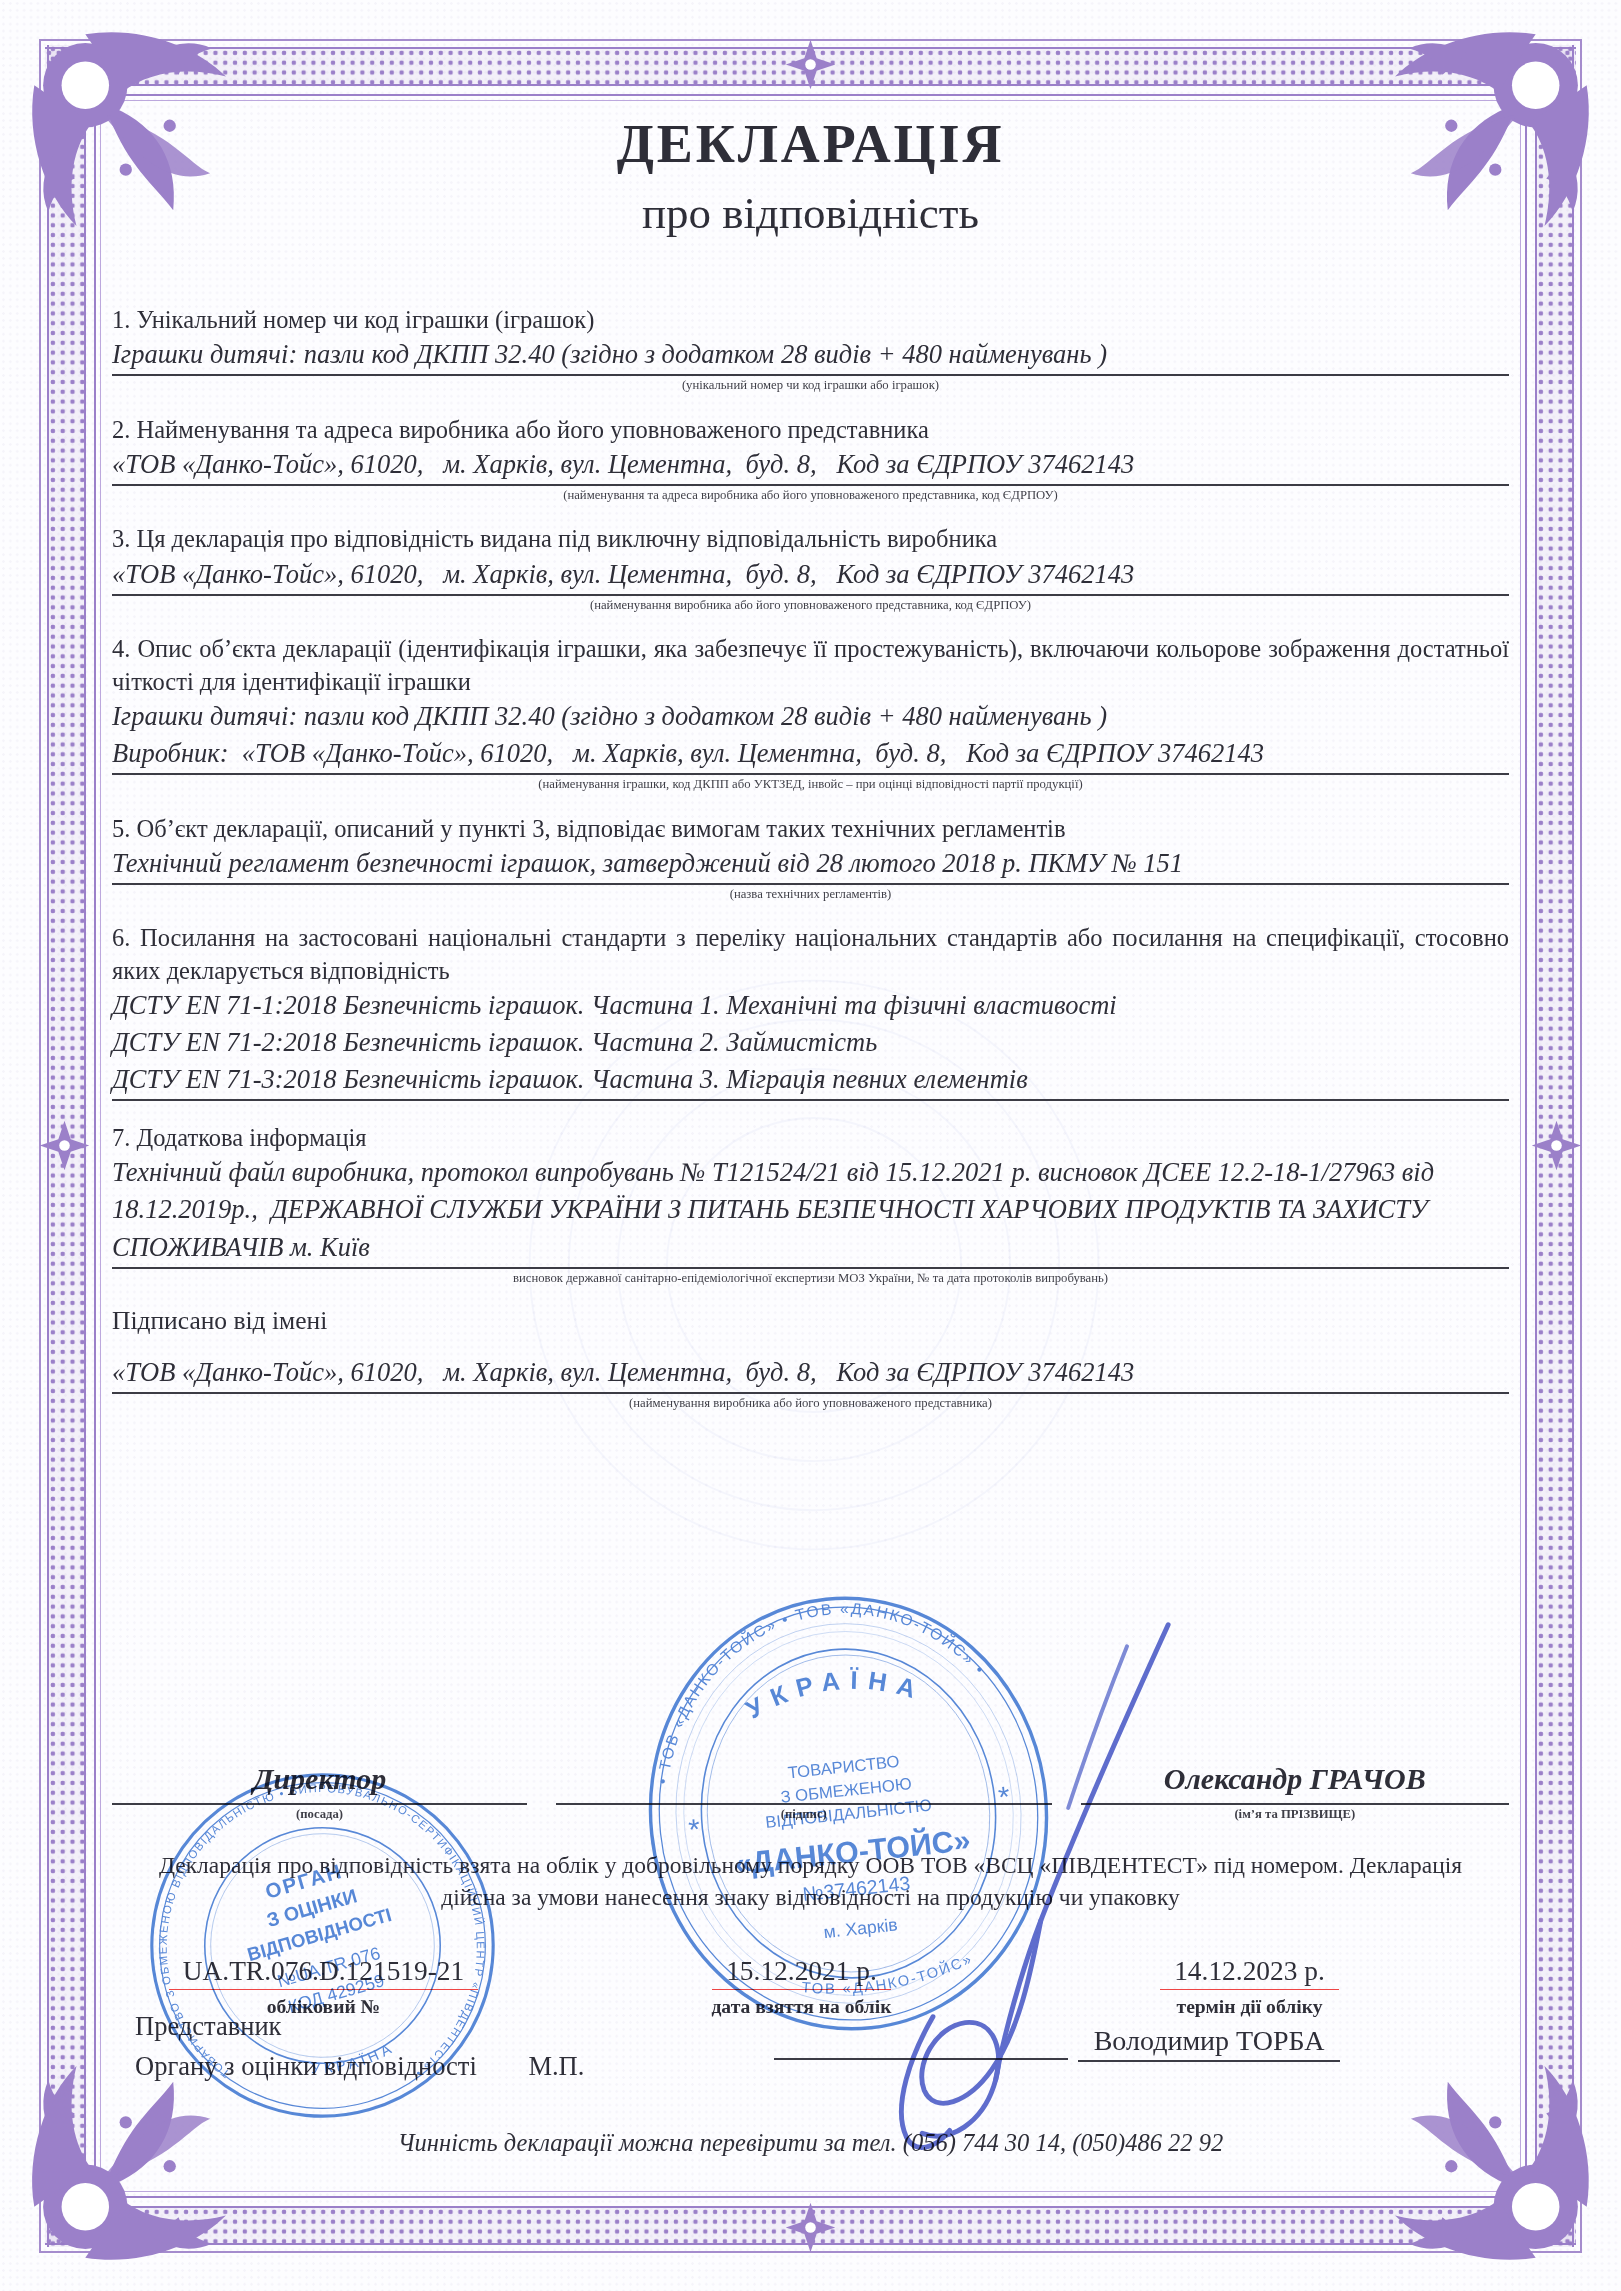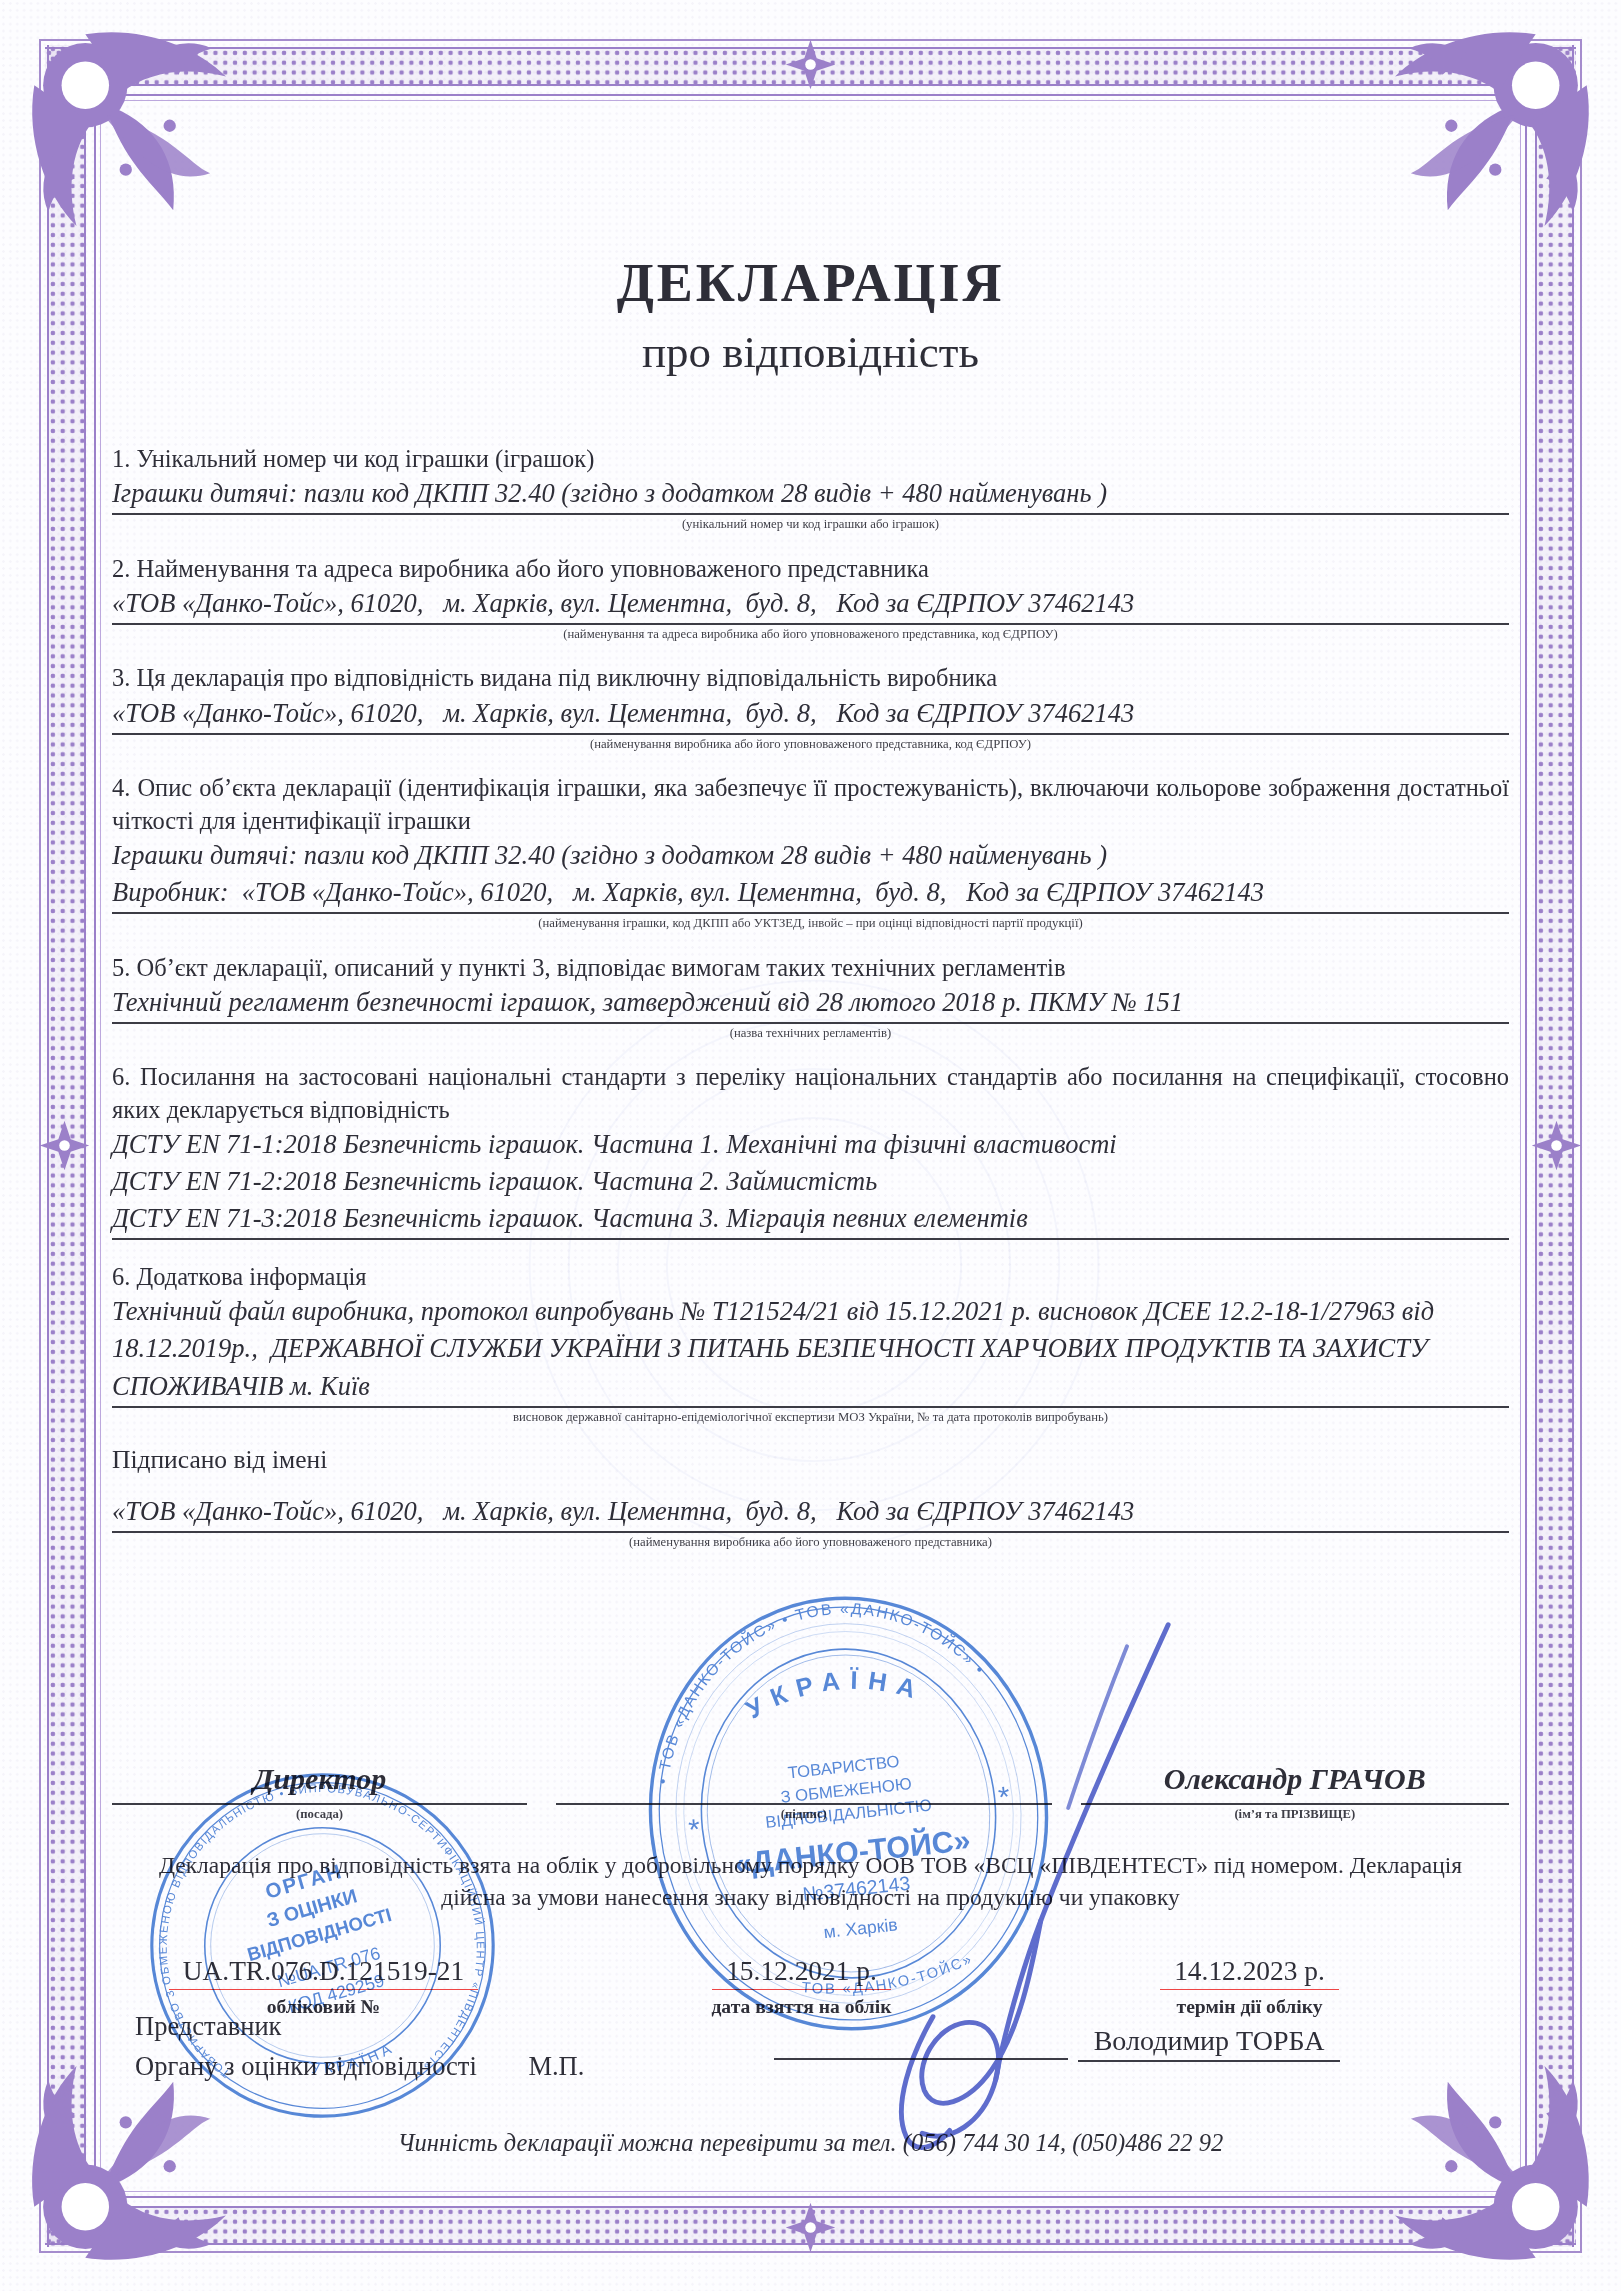--- a/index.html
+++ b/index.html
@@ -26,21 +26,21 @@
   .corner.tl{left:21.6px;top:21.6px;}
   .corner.tr{right:21.6px;top:21.6px;transform:scaleX(-1);}
   .corner.bl{left:21.6px;bottom:21.6px;transform:scaleY(-1);}
   .corner.br{right:21.6px;bottom:21.6px;transform:scale(-1,-1);}
   .edge-orn{position:absolute;width:53px;height:53px;}
   .eo-left{left:38px;top:1119px;} .eo-right{right:38px;top:1119px;}
   .eo-top{left:784px;top:38px;} .eo-bottom{left:784px;bottom:38px;}
   .watermark{position:absolute;left:510px;top:961px;opacity:.06;}
   
   .content{position:absolute;left:112px;right:112px;top:116px;}
-  .title1{font-size:54px;font-weight:bold;text-align:center;letter-spacing:2.9px;margin-top:139px;line-height:1.05;}
+  .title1{font-size:54px;font-weight:bold;text-align:center;letter-spacing:2.9px;line-height:1.05;}
   .title2{font-size:45px;text-align:center;margin:14px 0 65px 0;}
   .sec{margin-bottom:20.6px;}
   .sec-h{font-weight:normal;font-size:24.5px;line-height:1.32;}
   .just{text-align:justify;}
   .val{font-style:italic;font-size:26.5px;line-height:1.4;white-space:pre-wrap;}
   .rule{border-bottom:2.5px solid #3c3c45;padding-bottom:1px;}
   .cap{font-size:12.7px;text-align:center;color:#3f3f48;padding-top:2.9px;line-height:1.1;}
   .signed-label{font-size:25.5px;margin-bottom:18px;}
   
   .sigrow{position:absolute;left:112px;right:112px;top:1762px;display:flex;}
@@ -188,21 +188,21 @@
     <div class="sec">
       <div class="sec-h just">6. Посилання на застосовані національні стандарти з переліку національних стандартів або посилання на специфікації, стосовно яких декларується відповідність</div>
       <div class="val">ДСТУ EN 71-1:2018 Безпечність іграшок. Частина 1. Механічні та фізичні властивості</div>
       <div class="val">ДСТУ EN 71-2:2018 Безпечність іграшок. Частина 2. Займистість</div>
       <div class="rule">
           <div class="val">ДСТУ EN 71-3:2018 Безпечність іграшок. Частина 3. Міграція певних елементів</div>
         </div>
     </div>
 
     <div class="sec">
-      <div class="sec-h">6. Додаткова інформація</div>
+      <div class="sec-h">7. Додаткова інформація</div>
       <div class="rule">
           <div class="val">Технічний файл виробника, протокол випробувань № Т121524/21 від 15.12.2021 р. висновок ДСЕЕ 12.2-18-1/27963 від 18.12.2019р.,  ДЕРЖАВНОЇ СЛУЖБИ УКРАЇНИ З ПИТАНЬ БЕЗПЕЧНОСТІ ХАРЧОВИХ ПРОДУКТІВ ТА ЗАХИСТУ СПОЖИВАЧІВ м. Київ</div>
         </div>
       <div class="cap">висновок державної санітарно-епідеміологічної експертизи МОЗ України, № та дата протоколів випробувань)</div>
     </div>
 
     <div class="sec">
       <div class="signed-label">Підписано від імені</div>
       <div class="rule">
           <div class="val">«ТОВ «Данко-Тойс», 61020,   м. Харків, вул. Цементна,  буд. 8,   Код за ЄДРПОУ 37462143</div>

